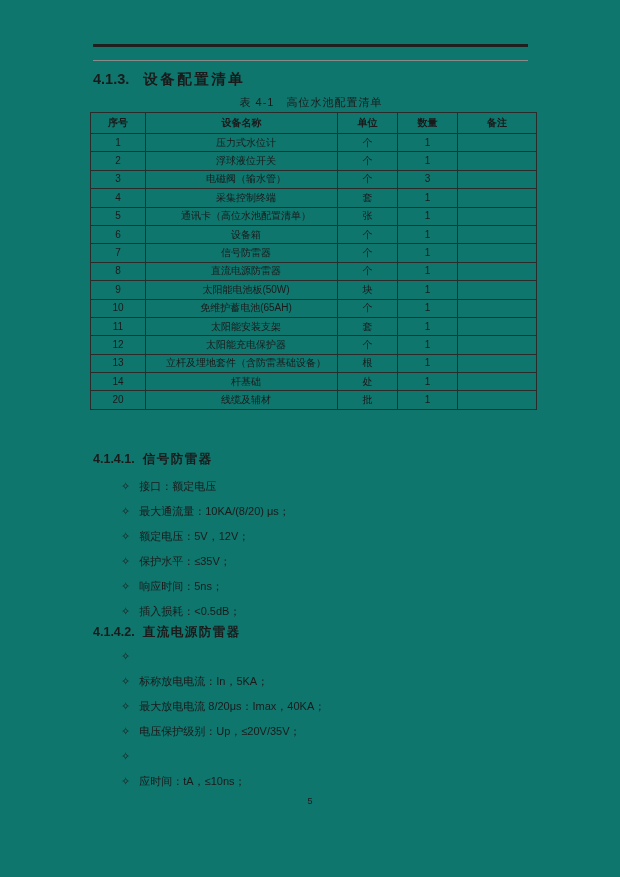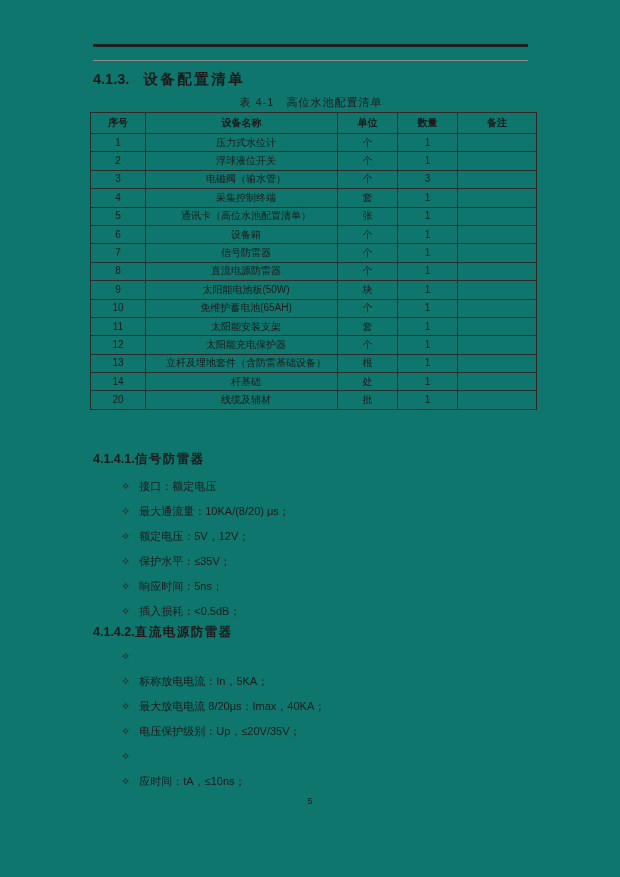--- a/index.html
+++ b/index.html
@@ -39,21 +39,21 @@
   .h-main .ttl { letter-spacing: 2.5px; }
   #h413 { top: 70px; }
   #h414 { top: 419px; }
   .h-sub {
     position: absolute;
     left: 93px;
     font-weight: bold;
     font-size: 12.5px;
     white-space: nowrap;
   }
-  .h-sub .num { }
+  .h-sub .num { margin-right: 8px; }
   .h-sub .ttl { letter-spacing: 1.5px; }
   #h4141 { top: 451px; }
   #h4142 { top: 624px; }
   .caption {
     position: absolute;
     left: 88px; top: 95px;
     width: 446px;
     text-align: center;
     font-weight: normal;
     font-size: 11px;

